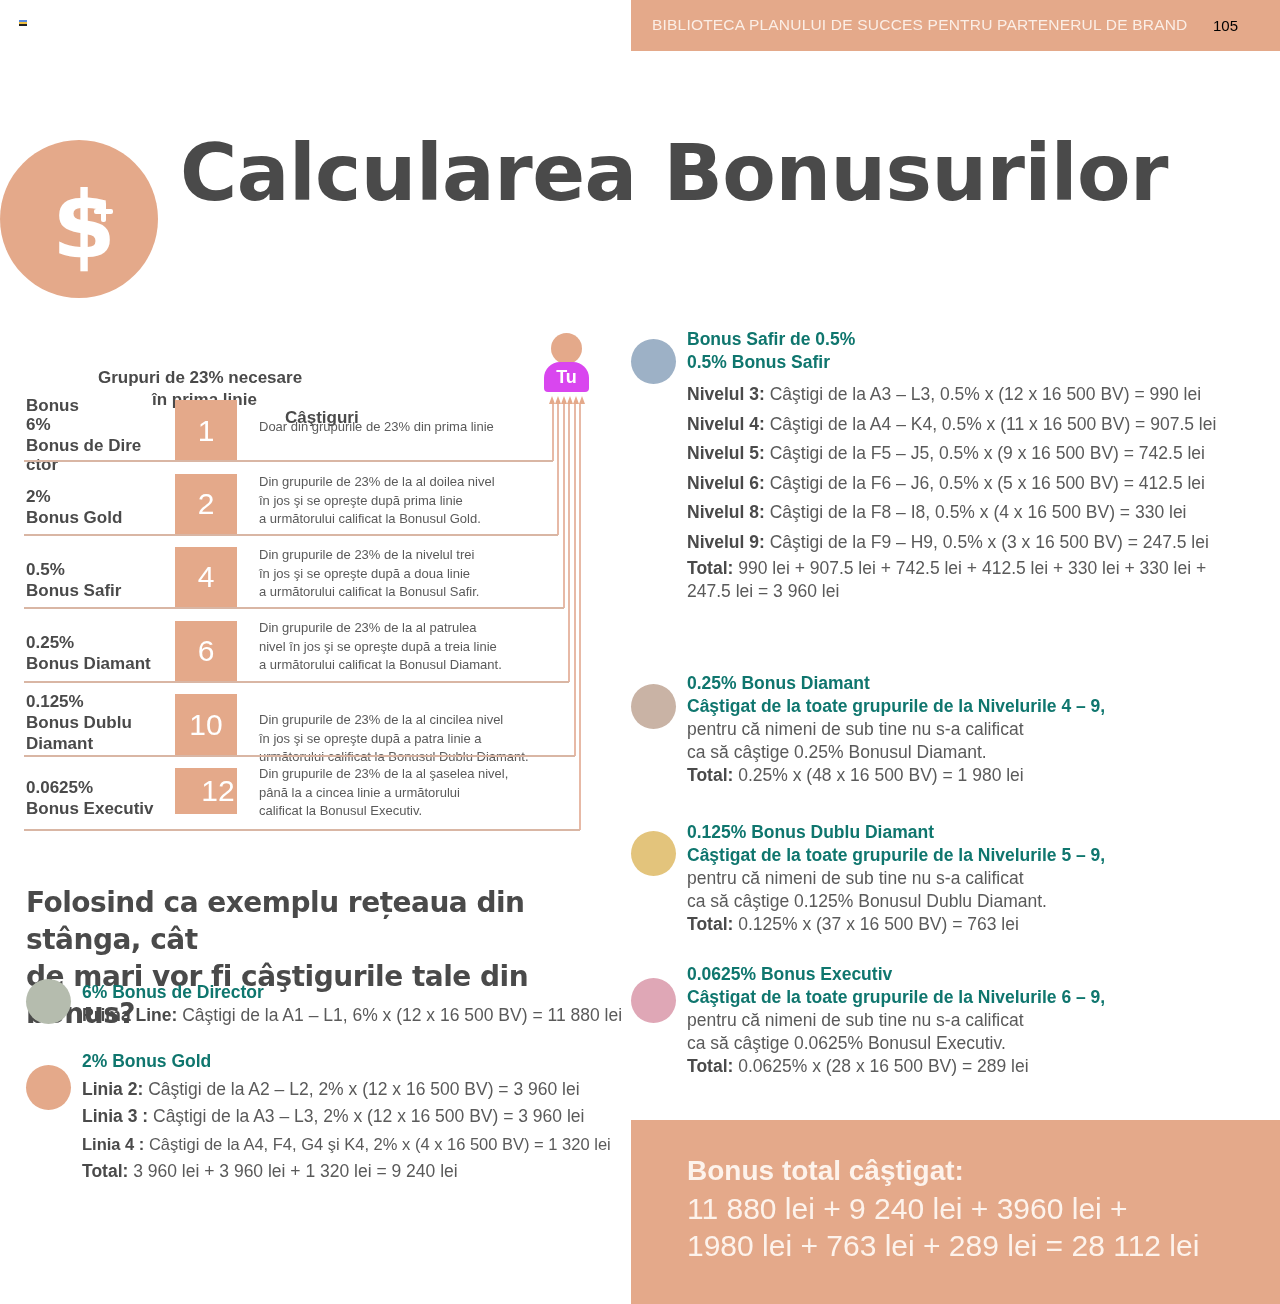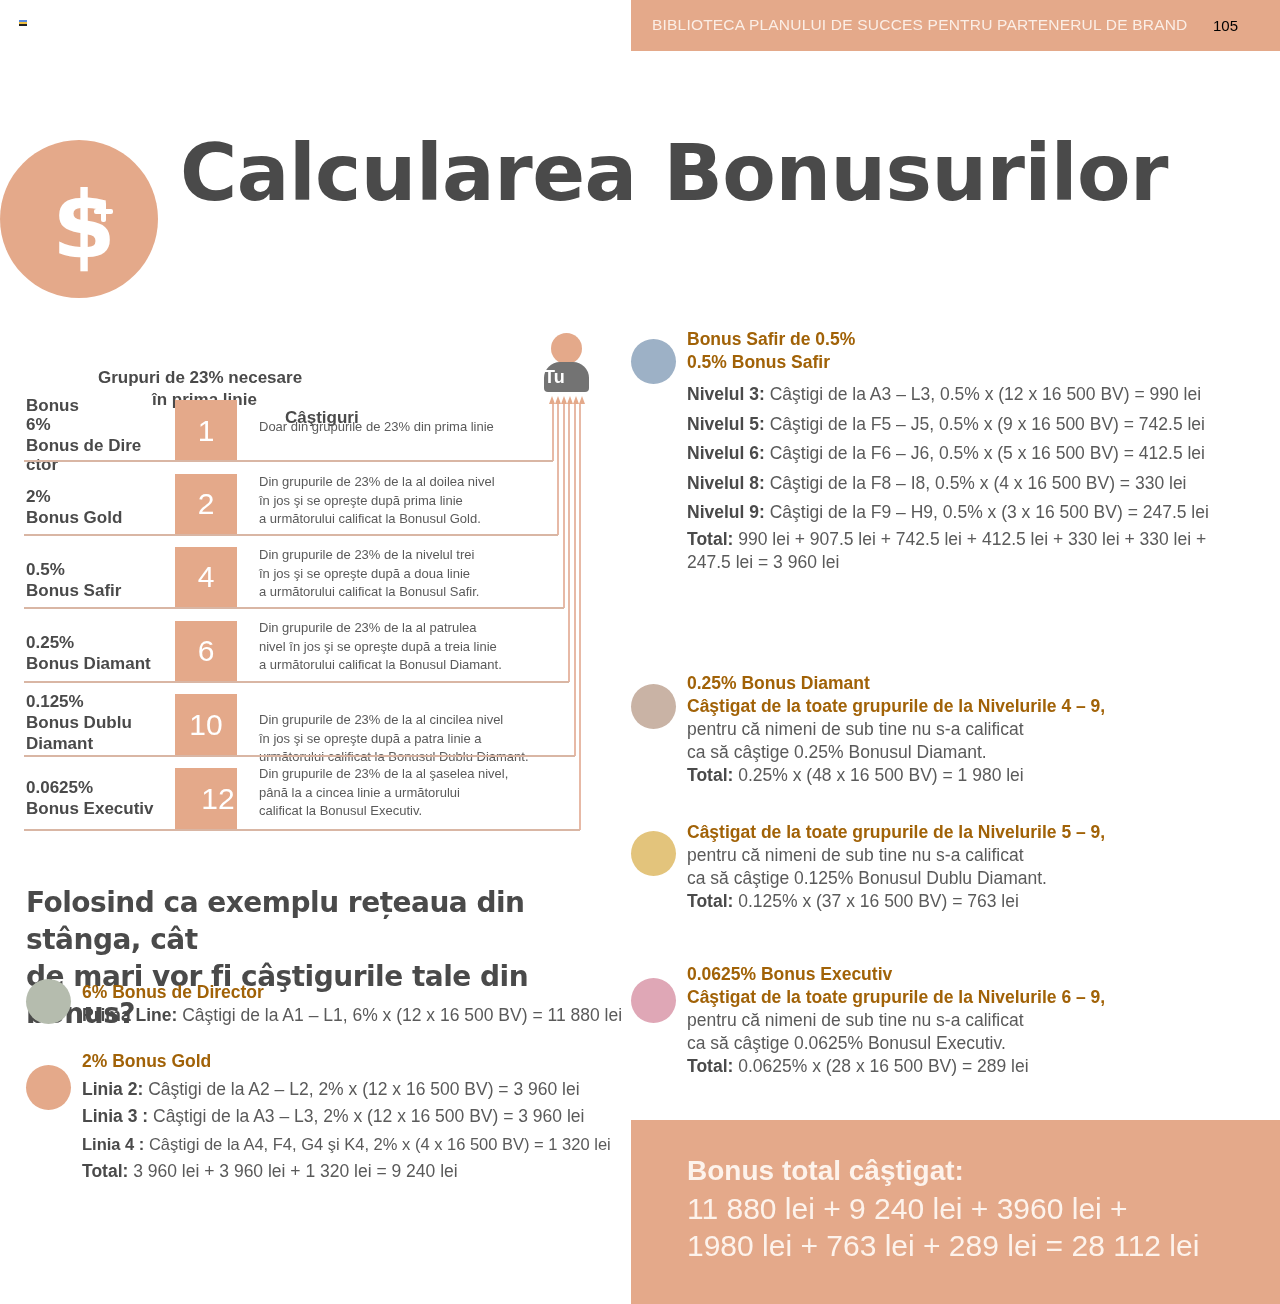--- a/index.html
+++ b/index.html
@@ -29,29 +29,29 @@
   .th-earn { left: 285px; top: 376px; }
 
   .row-label { left: 26px; font-size: 17px; font-weight: 700; color: #4a4a4a; line-height: 21px; }
   .num-box { left: 175px; width: 62px; background: #e4a98a; color: #fff; font-size: 30px; display: flex; align-items: center; justify-content: center; }
   .row-desc { left: 259px; font-size: 13px; color: #5a5a5a; line-height: 18.5px; white-space: nowrap; }
   .hline { height: 1.5px; background: #d9b6a4; left: 24px; }
   .vline { width: 1.5px; background: #e7b9a6; }
 
   
   .tu-head { left: 551px; top: 333px; width: 31px; height: 31px; border-radius: 50%; background: #e4a98a; }
-  .tu-body { left: 544px; top: 362px; width: 45px; height: 30px; background: #737373; border-radius: 16px 16px 4px 4px; color: #fff; font-size: 18px; font-weight: 700; text-align: left; line-height: 30px; }
+  .tu-body { left: 544px; top: 362px; width: 45px; height: 30px; background: #d946ef; border-radius: 16px 16px 4px 4px; color: #fff; font-size: 18px; font-weight: 700; text-align: center; line-height: 30px; }
   .arrow { width: 0; height: 0; border-left: 3px solid transparent; border-right: 3px solid transparent; border-bottom: 8px solid #e4a98a; }
 
   
   .question { left: 26px; top: 884px; width: 600px; font-size: 28px; font-weight: 700; line-height: 37px; color: #4a4a4a; font-family: "DejaVu Sans", sans-serif; letter-spacing: -0.5px; }
 
   .dot { width: 45px; height: 45px; border-radius: 50%; }
   .blk { font-size: 17.5px; line-height: 23px; color: #5a5a5a; white-space: nowrap; }
-  .blk .bt { font-weight: 700; color: #a16207; }
+  .blk .bt { font-weight: 700; color: #0f766e; }
   .blk b { color: #4a4a4a; }
 
   
   .total-box { left: 631px; top: 1120px; width: 649px; height: 184px; background: #e4a98a; }
   .total-head { position: absolute; left: 56px; top: 35px; font-size: 28px; font-weight: 700; color: #fdf3ec; }
   .total-line { position: absolute; left: 56px; font-size: 30px; color: #fdf3ec; white-space: nowrap; }
 </style>
 </head>
 <body>
 
@@ -158,21 +158,21 @@
   <div>Din grupurile de 23% de la al cincilea nivel</div>
   <div>în jos şi se opreşte după a patra linie a</div>
   <div>următorului calificat la Bonusul Dublu Diamant.</div>
 </div>
 <div class="abs hline" style="top:755px; width:551px;"></div>
 
 <div class="abs row-label" style="top:777px;">
   <div>0.0625%</div>
   <div>Bonus Executiv</div>
 </div>
-<div class="abs num-box" style="top:768px; height:61px;padding-left:24px;">12</div>
+<div class="abs num-box" style="top:768px; height:46px;padding-left:24px;">12</div>
 <div class="abs row-desc" style="top:765px;">
   <div>Din grupurile de 23% de la al şaselea nivel,</div>
   <div>până la a cincea linie a următorului</div>
   <div>calificat la Bonusul Executiv.</div>
 </div>
 <div class="abs hline" style="top:829px; width:556px;"></div>
 
 <div class="abs question">
   <div>Folosind ca exemplu rețeaua din stânga, cât</div>
   <div>de mari vor fi câştigurile tale din bonus?</div>
@@ -192,40 +192,42 @@
   <div style="font-size:16.5px;"><b>Linia 4 :</b><span> Câştigi de la A4, F4, G4 şi K4, 2% x (4 x 16 500 BV) = 1 320 lei</span></div>
   <div><b>Total:</b><span> 3 960 lei + 3 960 lei + 1 320 lei = 9 240 lei</span></div>
 </div>
 
 <div class="abs dot" style="left:631px; top:339px; background:#9db1c6;"></div>
 <div class="abs blk" style="left:687px; top:328px;">
   <div class="bt">Bonus Safir de 0.5%</div>
   <div class="bt" style="margin-bottom:6px;">0.5% Bonus Safir</div>
   <div style="line-height:29.5px;">
     <div><b>Nivelul 3:</b><span> Câştigi de la A3 – L3, 0.5% x (12 x 16 500 BV) = 990 lei</span></div>
+    <div><b>Nivelul 4:</b><span> Câştigi de la A4 – K4, 0.5% x (11 x 16 500 BV) = 907.5 lei</span></div>
     <div><b>Nivelul 5:</b><span> Câştigi de la F5 – J5, 0.5% x (9 x 16 500 BV) = 742.5 lei</span></div>
     <div><b>Nivelul 6:</b><span> Câştigi de la F6 – J6, 0.5% x (5 x 16 500 BV) = 412.5 lei</span></div>
     <div><b>Nivelul 8:</b><span> Câştigi de la F8 – I8, 0.5% x (4 x 16 500 BV) = 330 lei</span></div>
     <div><b>Nivelul 9:</b><span> Câştigi de la F9 – H9, 0.5% x (3 x 16 500 BV) = 247.5 lei</span></div>
   </div>
   <div><b>Total:</b><span> 990 lei + 907.5 lei + 742.5 lei + 412.5 lei + 330 lei + 330 lei +</span></div>
   <div>247.5 lei = 3 960 lei</div>
 </div>
 
 <div class="abs dot" style="left:631px; top:684px; background:#c9b3a5;"></div>
 <div class="abs blk" style="left:687px; top:672px;">
   <div class="bt">0.25% Bonus Diamant</div>
   <div class="bt">Câştigat de la toate grupurile de la Nivelurile 4 – 9,</div>
   <div>pentru că nimeni de sub tine nu s-a calificat</div>
   <div>ca să câştige 0.25% Bonusul Diamant.</div>
   <div><b>Total:</b><span> 0.25% x (48 x 16 500 BV) = 1 980 lei</span></div>
 </div>
 
 <div class="abs dot" style="left:631px; top:831px; background:#e3c47c;"></div>
 <div class="abs blk" style="left:687px; top:821px;">
+  <div class="bt">0.125% Bonus Dublu Diamant</div>
   <div class="bt">Câştigat de la toate grupurile de la Nivelurile 5 – 9,</div>
   <div>pentru că nimeni de sub tine nu s-a calificat</div>
   <div>ca să câştige 0.125% Bonusul Dublu Diamant.</div>
   <div><b>Total:</b><span> 0.125% x (37 x 16 500 BV) = 763 lei</span></div>
 </div>
 
 <div class="abs dot" style="left:631px; top:978px; background:#dfa7b6;"></div>
 <div class="abs blk" style="left:687px; top:963px;">
   <div class="bt">0.0625% Bonus Executiv</div>
   <div class="bt">Câştigat de la toate grupurile de la Nivelurile 6 – 9,</div>

